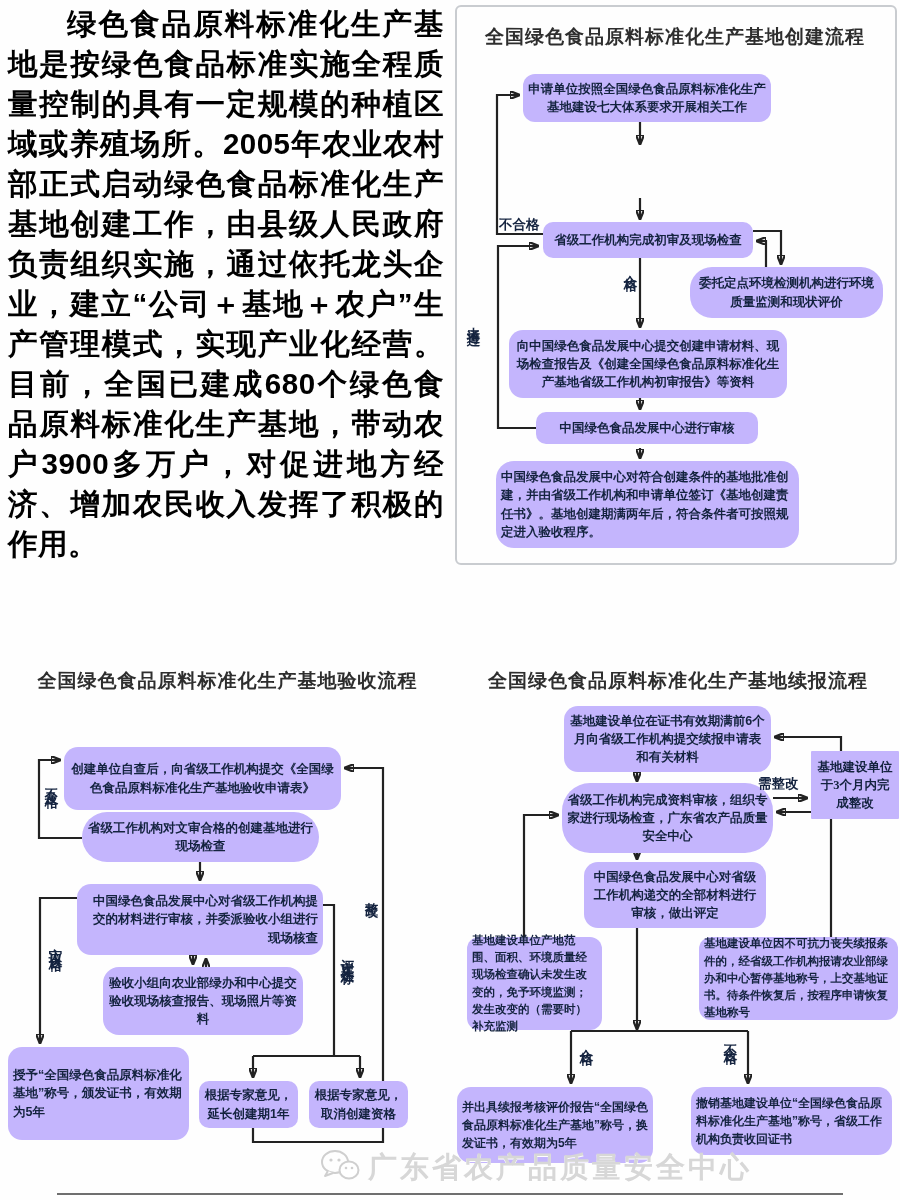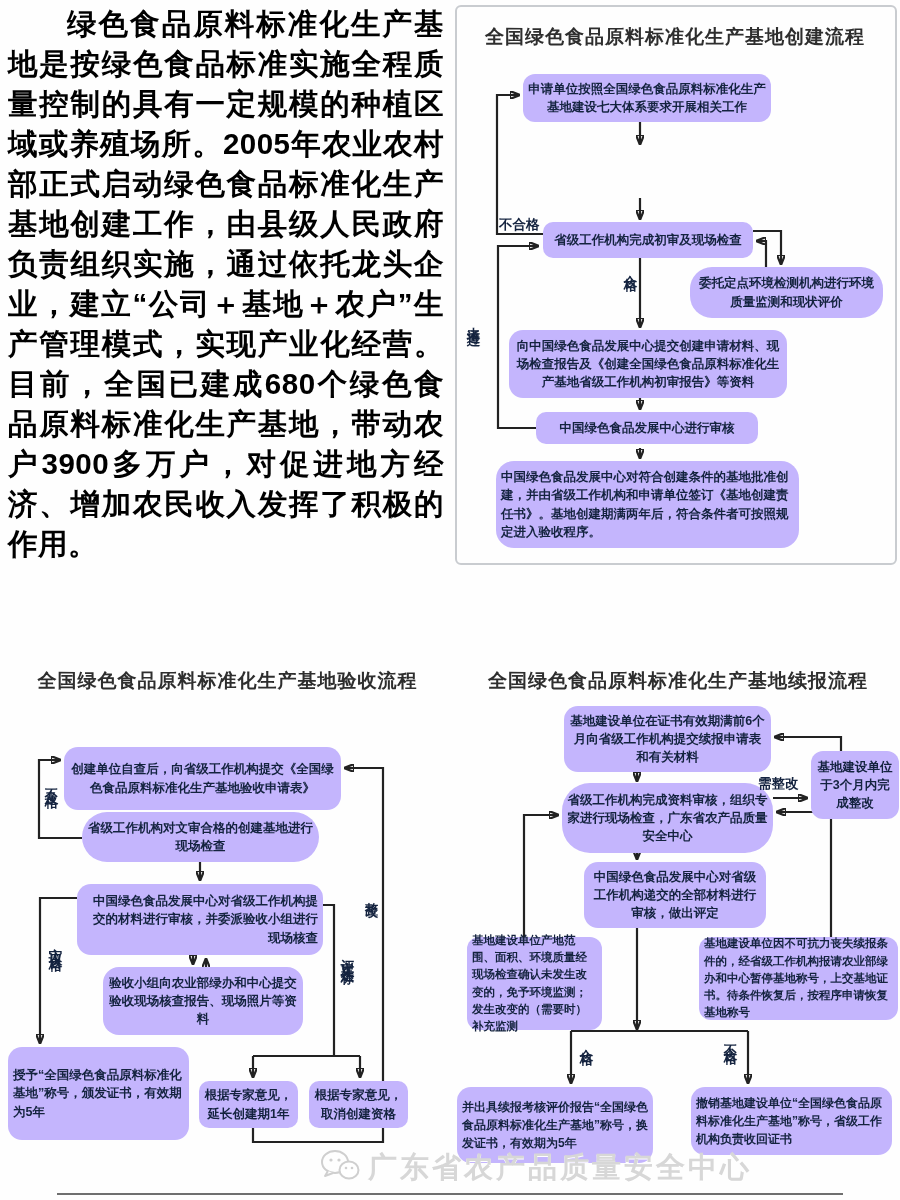--- a/index.html
+++ b/index.html
@@ -106,21 +106,21 @@
 
   <div class="vlabel" style="left:42px;top:778px;">不及格</div>
   <div class="vlabel" style="left:46px;top:938px;">审议合格</div>
   <div class="vlabel" style="left:338px;top:948px;">评定未达标</div>
   <div class="vlabel" style="left:362px;top:891px;">整改</div>
 
   <div class="flow-title" style="left:458px;top:668px;width:440px;">全国绿色食品原料标准化生产基地续报流程</div>
 
   <div class="fbox" style="left:564px;top:706px;width:207px;height:66px;border-radius:14px;">基地建设单位在证书有效期满前6个月向省级工作机构提交续报申请表和有关材料</div>
   <div class="fbox" style="left:562px;top:783px;width:211px;height:70px;border-radius:28px;">省级工作机构完成资料审核，组织专家进行现场检查，广东省农产品质量安全中心</div>
-  <div class="fbox" style="left:811px;top:751px;width:88px;height:68px;border-radius:12px;">基地建设单位于3个月内完成整改</div>
+  <div class="fbox" style="left:811px;top:751px;width:88px;height:68px;border-radius:1px;font-family:Liberation Serif, serif;">基地建设单位于3个月内完成整改</div>
   <div class="fbox" style="left:584px;top:862px;width:182px;height:66px;border-radius:14px;">中国绿色食品发展中心对省级工作机构递交的全部材料进行审核，做出评定</div>
   <div class="fbox fs-s ta-l" style="left:467px;top:937px;width:135px;height:93px;border-radius:12px;">基地建设单位产地范围、面积、环境质量经现场检查确认未发生改变的，免予环境监测；发生改变的（需要时）补充监测</div>
   <div class="fbox fs-s ta-l" style="left:699px;top:937px;width:199px;height:83px;border-radius:12px;">基地建设单位因不可抗力丧失续报条件的，经省级工作机构报请农业部绿办和中心暂停基地称号，上交基地证书。待条件恢复后，按程序申请恢复基地称号</div>
   <div class="fbox fs-m ta-l" style="left:457px;top:1087px;width:196px;height:76px;border-radius:14px;">并出具续报考核评价报告“全国绿色食品原料标准化生产基地”称号，换发证书，有效期为5年</div>
   <div class="fbox fs-m ta-l" style="left:691px;top:1087px;width:201px;height:68px;border-radius:14px;">撤销基地建设单位“全国绿色食品原料标准化生产基地”称号，省级工作机构负责收回证书</div>
 
   <div class="flabel" style="left:758px;top:775px;">需整改</div>
   <div class="vlabel" style="left:577px;top:1038px;">合格</div>
   <div class="vlabel" style="left:721px;top:1034px;">不合格</div>
 

